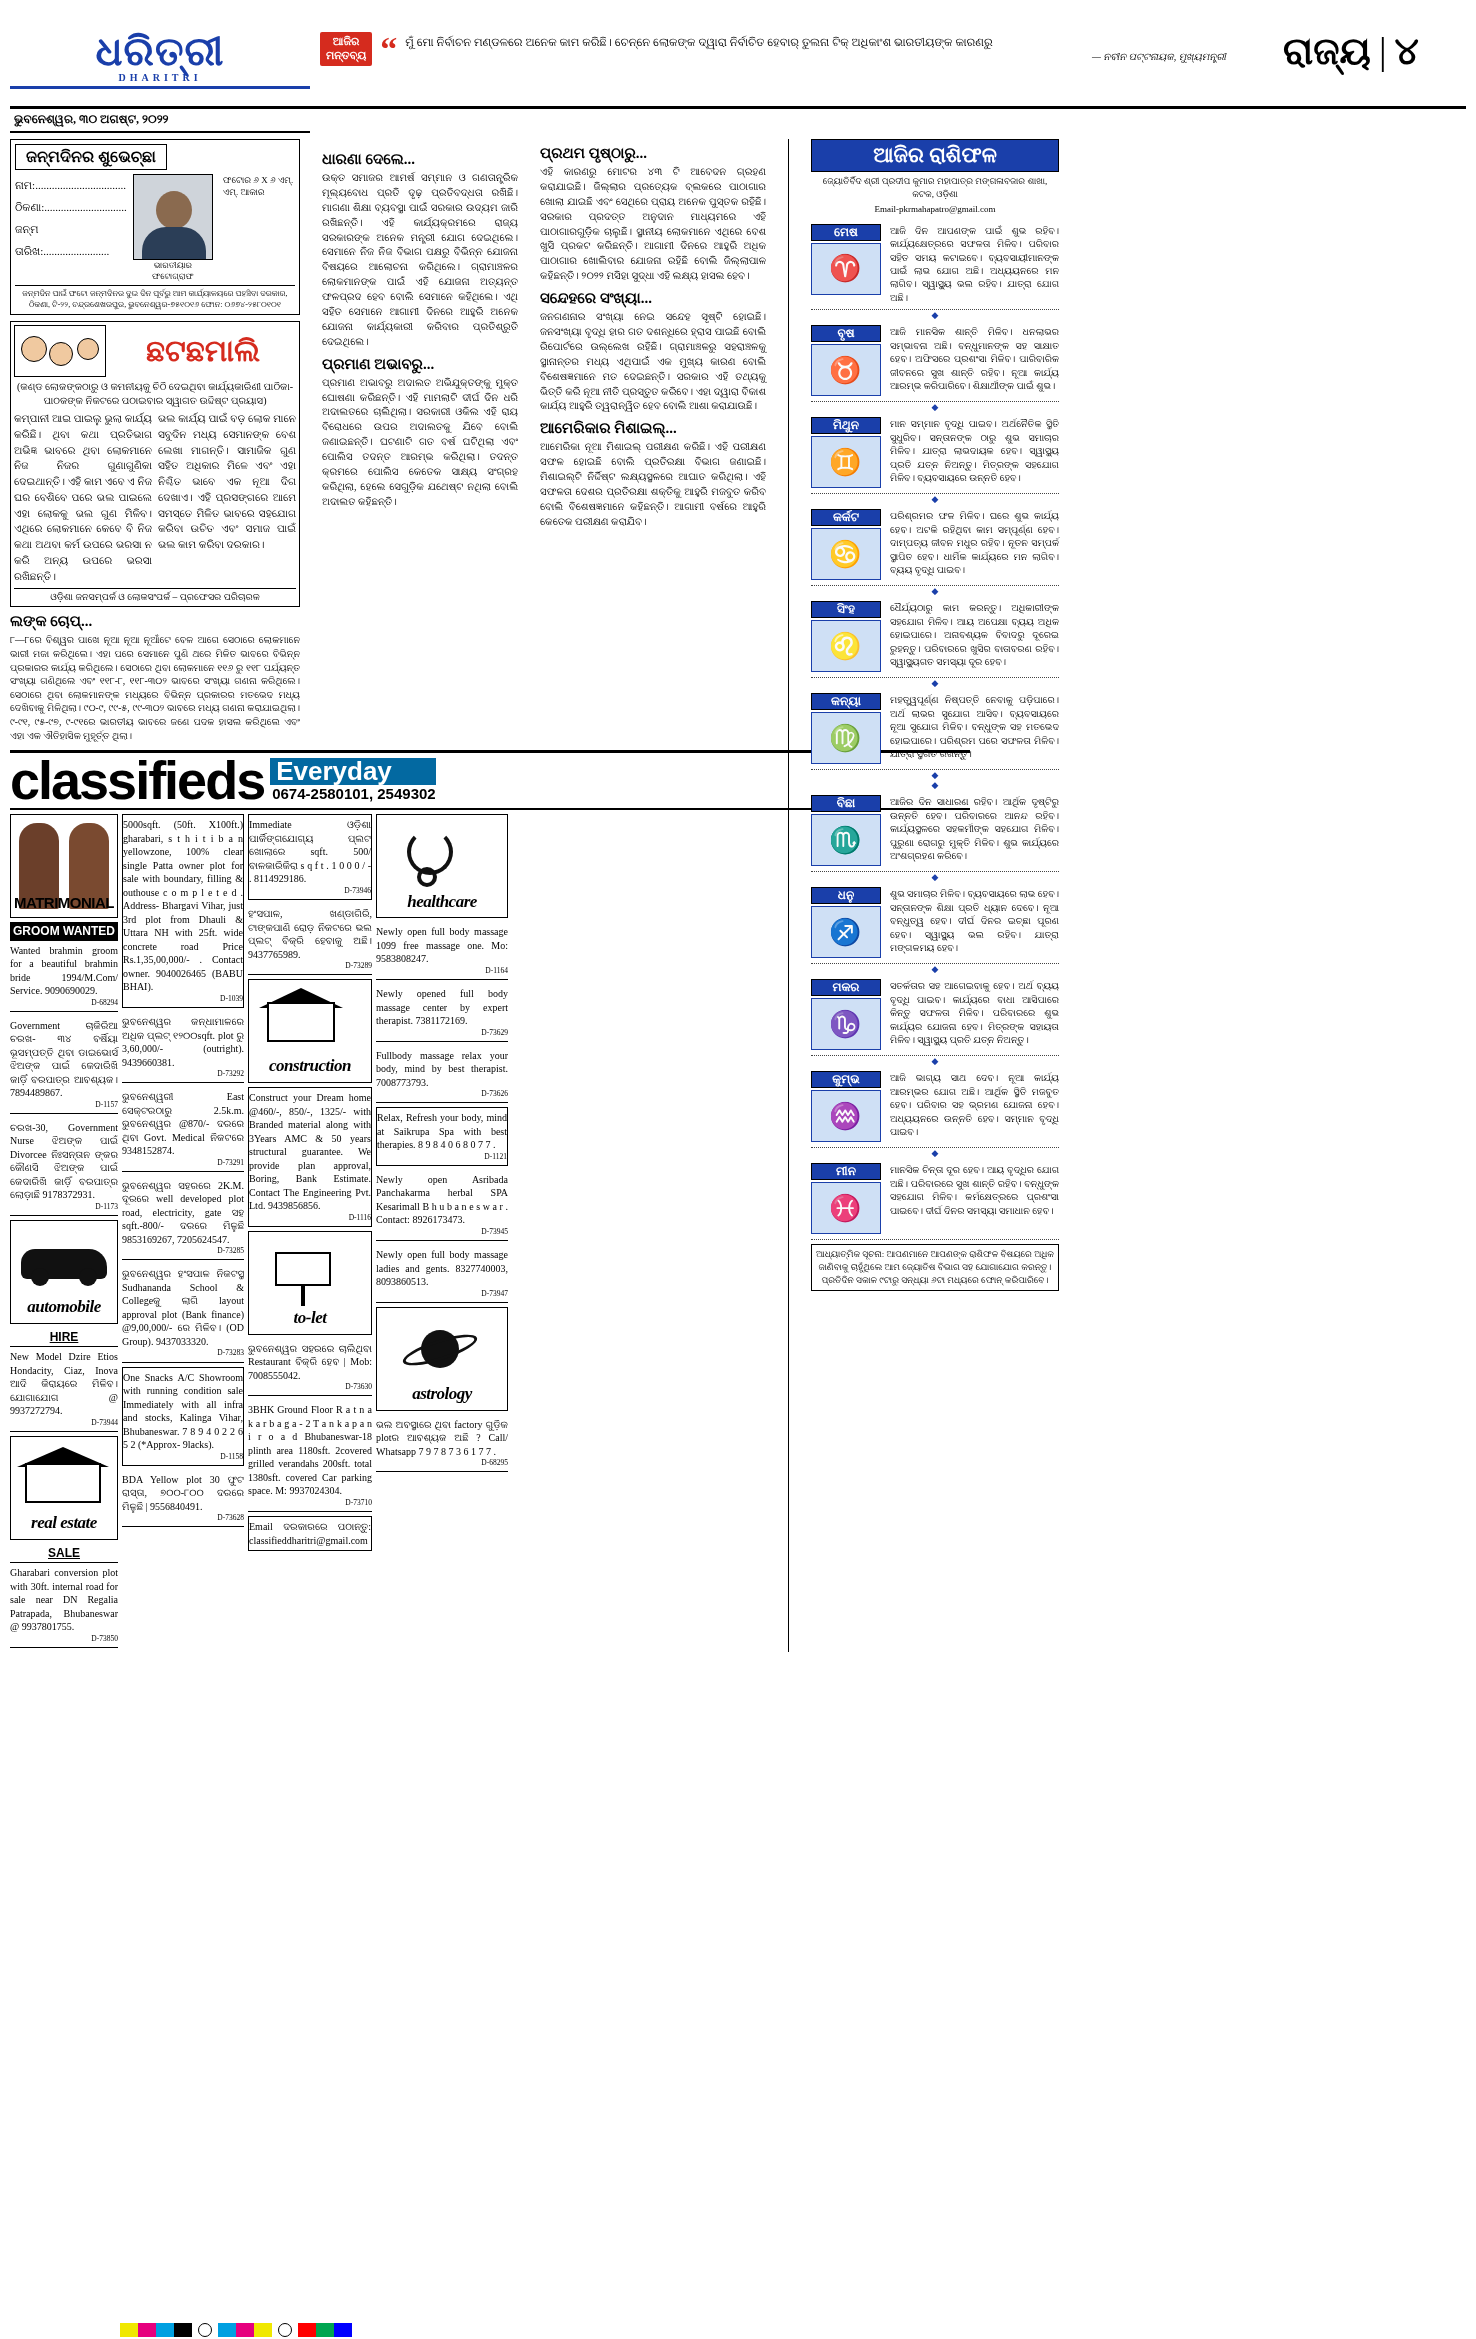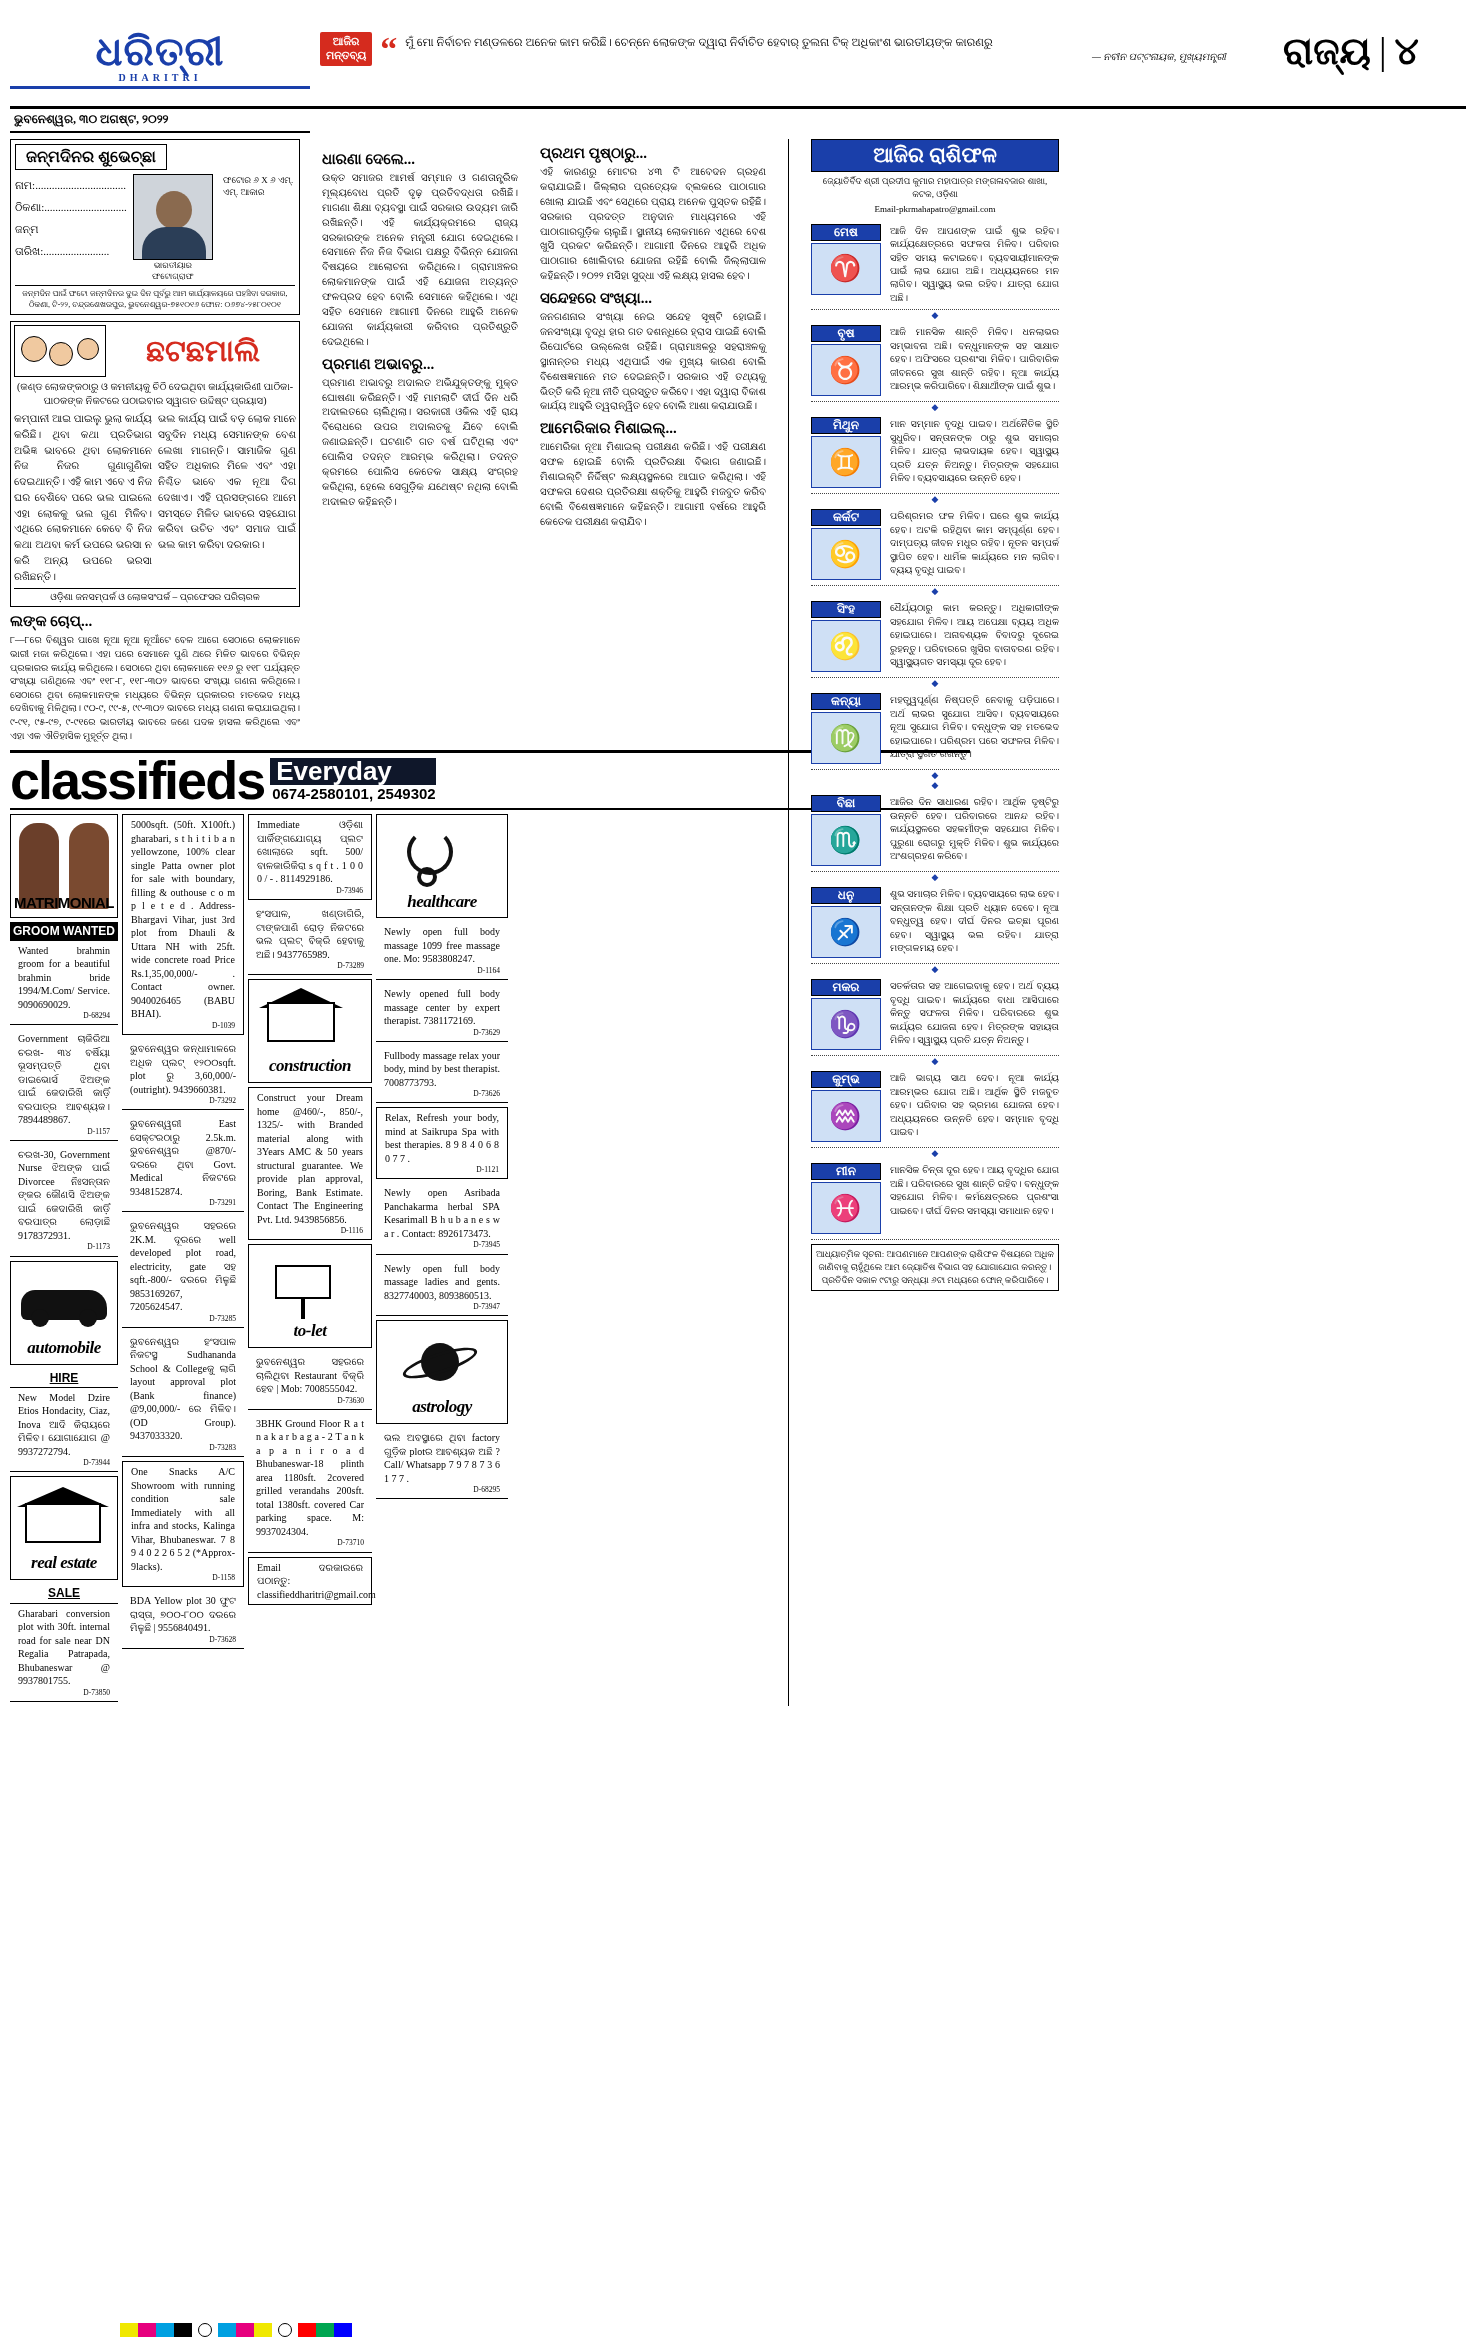--- a/index.html
+++ b/index.html
@@ -97,33 +97,33 @@
 
   
   h3.ahead { font-size:15px; font-weight:bold; margin:6px 0 3px 0; }
   .body-txt { font-size:10.2px; line-height:1.46; text-align:justify; }
   .body-txt.small { font-size:9.6px; line-height:1.42; }
 
   
   .cls-banner { display:flex; align-items:flex-end; border-top:3px solid #000; border-bottom:2px solid #000; margin-top:8px; padding:2px 0; }
   .cls-word { font-family:"Liberation Sans", sans-serif; font-size:54px; font-weight:bold; line-height:0.95; letter-spacing:-2px; }
   .cls-every {
-    background:#0f172a; color:#fff; font-family:"Liberation Sans", sans-serif;
+    background:#0369a1; color:#fff; font-family:"Liberation Sans", sans-serif;
     font-size:26px; font-weight:bold; padding:0 6px; margin-left:6px; line-height:1.05;
   }
   .cls-phone { font-family:"Liberation Sans", sans-serif; font-size:15px; font-weight:bold; margin-left:8px; padding-bottom:4px; }
 
   
   .cls-grid { display:flex; gap:4px; margin-top:4px; }
   .cls-col { font-size:10px; line-height:1.35; }
   .k1 { width:108px; }
   .k2 { width:122px; }
   .k3 { width:124px; }
   .k4 { width:132px; }
-  .cls-ad { border:1px solid #000; padding:3px 8px; margin-bottom:4px; text-align:justify; }
+  .cls-ad { border:1px solid #000; padding:3px 0; margin-bottom:4px; text-align:justify; }
   .cls-ad.plain { border:none; border-bottom:1px solid #000; }
   .adcode { display:block; text-align:right; font-size:7.5px; }
   .cat-img {
     border:1px solid #000; height:104px; position:relative; margin-bottom:4px; overflow:hidden; background:#fff;
   }
   .cat-label {
     position:absolute; left:0; right:0; bottom:4px; text-align:center;
     font-family:"Liberation Sans", sans-serif; font-weight:bold; font-size:15px; letter-spacing:-0.5px;
   }
   .cat-label.script { font-family:"Liberation Serif", serif; font-style:italic; font-size:17px; }

